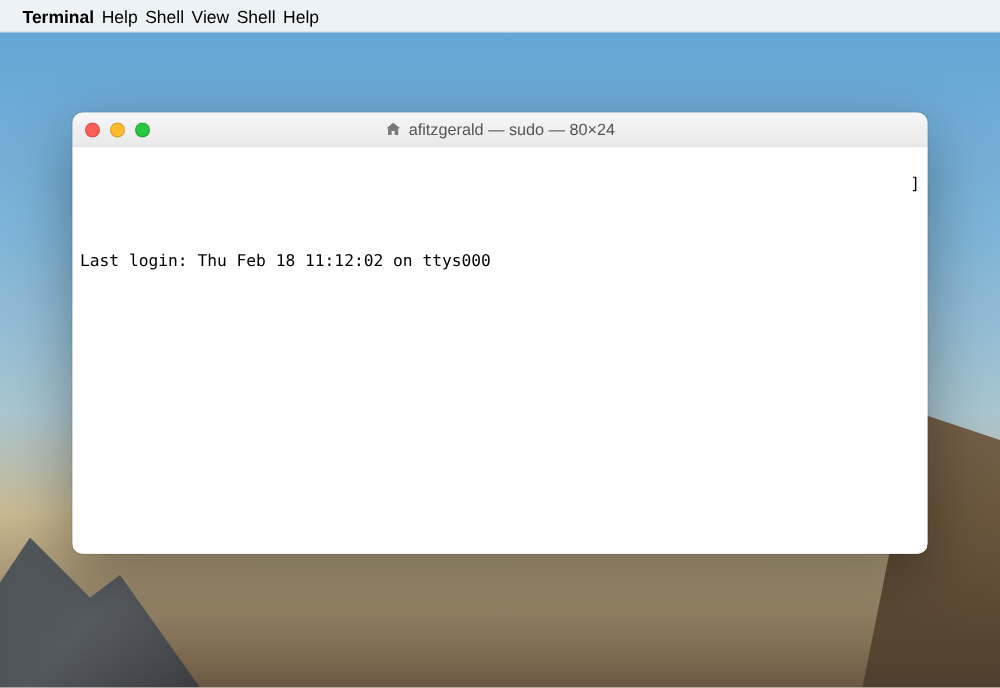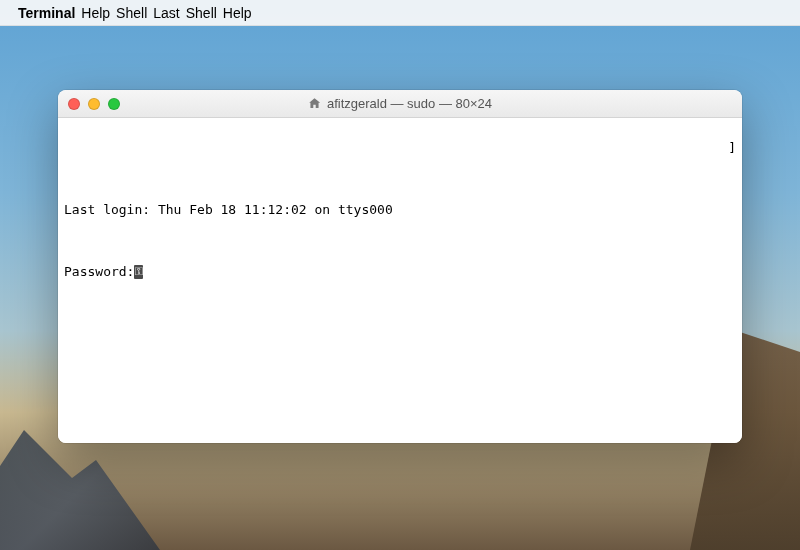--- a/index.html
+++ b/index.html
@@ -129,21 +129,21 @@
     }
   </style>
 </head>
 <body>
 
 <div class="menubar">
   <span class="apple-logo"></span>
   <span class="menu-item active">Terminal</span>
   <span class="menu-item">Help</span>
   <span class="menu-item">Shell</span>
-  <span class="menu-item">Last</span>
+  <span class="menu-item">View</span>
   <span class="menu-item">Shell</span>
   <span class="menu-item">Help</span>
 </div>
 
 <div class="mountain-left"></div>
 <div class="mountain-right"></div>
 
 <div class="terminal-window">
   <div class="titlebar">
     <div class="traffic-lights">
@@ -154,16 +154,16 @@
     <div class="title-center">
       <span class="home-icon">
         <svg width="13" height="13" viewBox="0 0 16 16">
             <path fill="#7a7a7a" d="M8 1.5L1.5 7h1.5v6.5h3.5V9.5h3v4h3.5V7H15z"></path>
           </svg>
       </span>
       <span>afitzgerald — sudo — 80×24</span>
     </div>
   </div>
   <div class="terminal-body">
-    <span class="term-line">Last login: Thu Feb 18 11:12:02 on ttys000</span><span class="term-line"><span>Password:</span><span class="key-cursor">⚿</span></span>
+    <span class="term-line">Last login: Thu Feb 18 11:12:02 on ttys000</span>
     <span class="right-bracket">]</span>
   </div>
 </div>
 
 </body></html>

